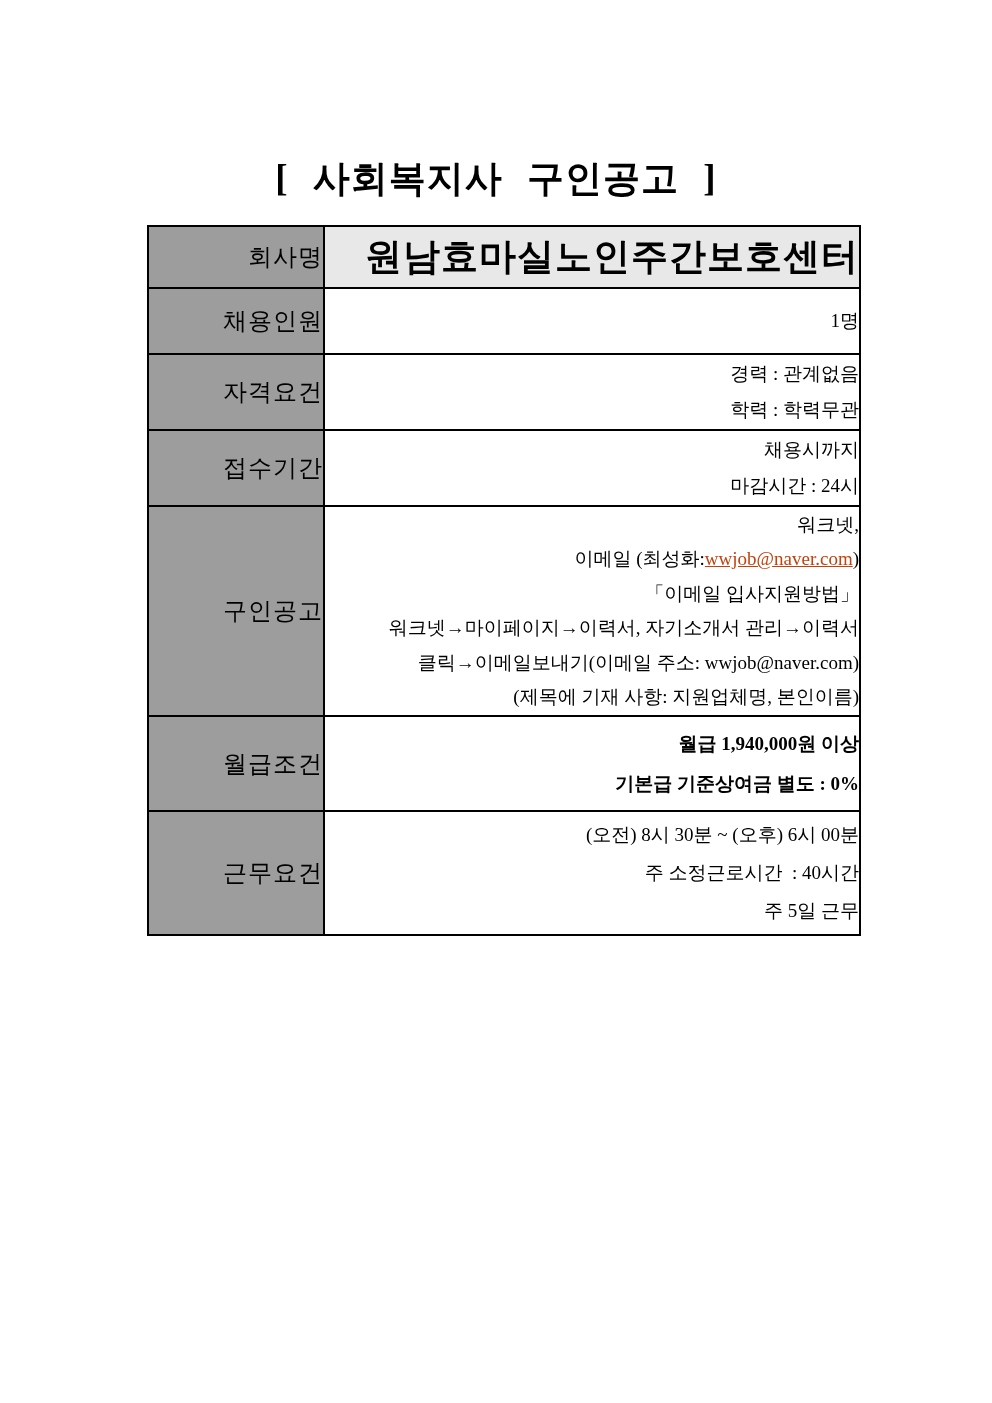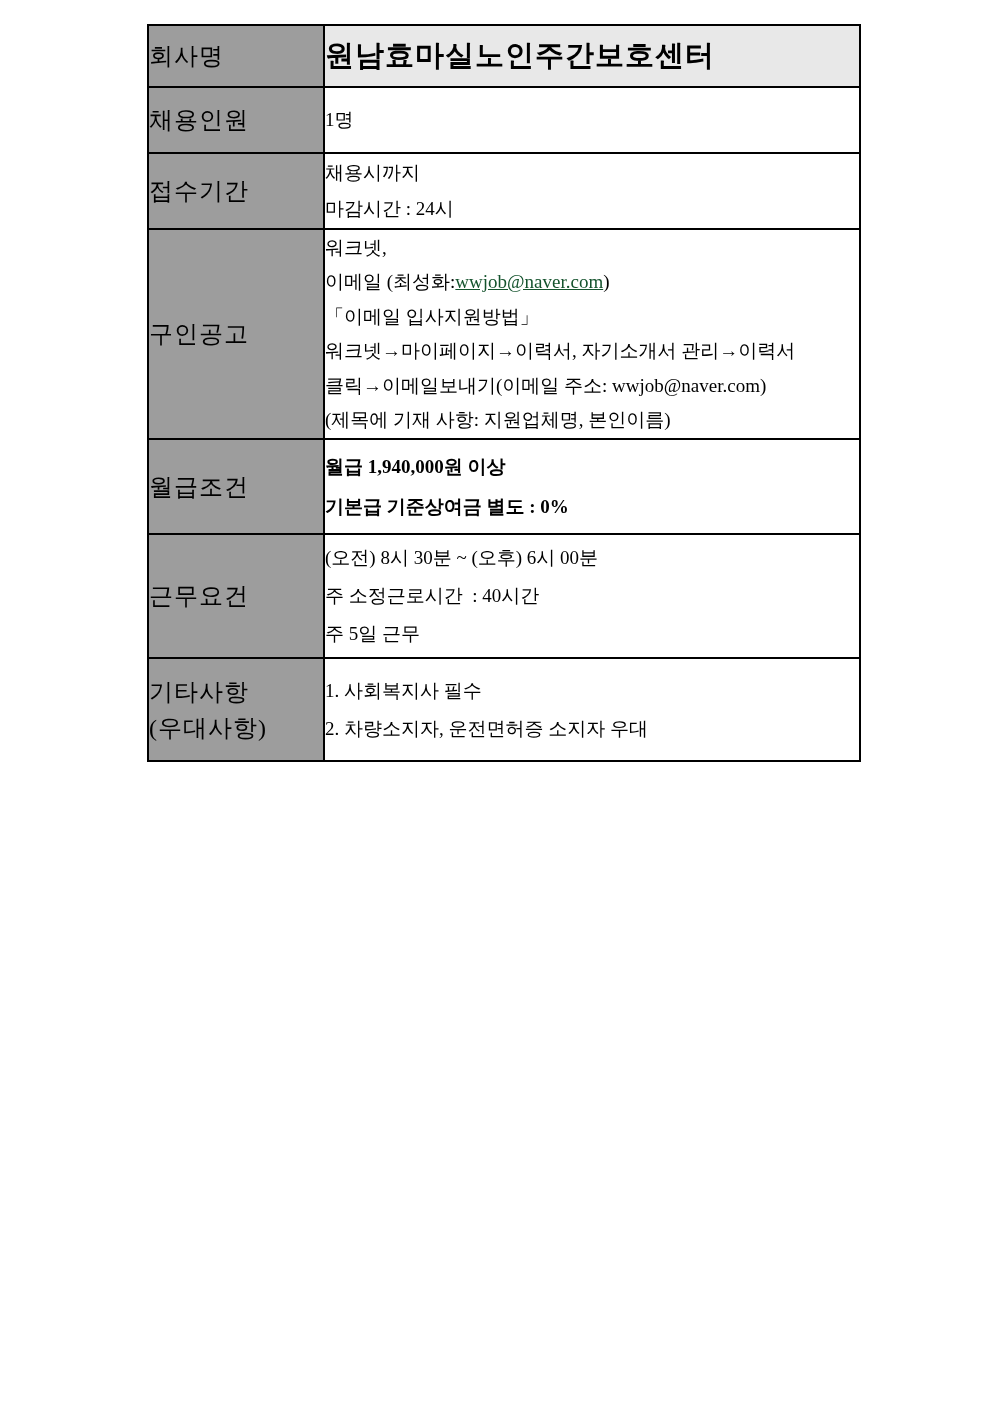--- a/index.html
+++ b/index.html
@@ -25,72 +25,80 @@
   }
   table.job-table {
     border-collapse: collapse;
     table-layout: fixed;
     margin: 24px 0 0 147px;
     width: 712px;
   }
   .job-table td {
     border: 2px solid #000000;
     vertical-align: middle;
-    text-align: left;
+    text-align: right;
     padding: 0;
     font-family: Liberation Serif, serif;
   }
   td.label-cell {
     width: 176px;
     background: #9d9d9d;
     font-size: 24px;
     letter-spacing: 1px;
   }
   td.value-cell {
     width: 536px;
     background: #ffffff;
     font-size: 19px;
   }
   td.company-cell {
     background: #e8e8e8;
-    font-size: 29px;
+    font-size: 37px;
     font-weight: bold;
     letter-spacing: 1px;
   }
   .line { line-height: 36px; white-space: pre-wrap; }
   .line-wide { line-height: 38px; white-space: pre-wrap; }
   .apply-line { line-height: 34.5px; white-space: pre-wrap; }
   .bold-line { font-weight: bold; line-height: 40px; white-space: pre-wrap; }
   .label-line { line-height: 36px; }
   .phone-icon { font-size: 21px; margin-right: 10px; }
   a.email-link {
-    color: #14532d;
+    color: #c2410c;
     text-decoration: underline;
     cursor: pointer;
   }
 </style>
 </head>
 <body>
 
 <div class="page">
 
+  <h1 class="doc-title">[ 사회복지사 구인공고 ]</h1>
 
   <table class="job-table">
     <tbody>
         <tr style="height:62px;">
       <td class="label-cell">회사명</td>
       <td class="value-cell company-cell">원남효마실노인주간보호센터</td>
     </tr>
 
 
     <tr style="height:66px;">
       <td class="label-cell">채용인원</td>
       <td class="value-cell">1명</td>
     </tr>
 
+    <tr style="height:76px;">
+      <td class="label-cell">자격요건</td>
+      <td class="value-cell">
+        <div class="line">경력 : 관계없음</div>
+        <div class="line">학력 : 학력무관</div>
+      </td>
+    </tr>
 
 
     <tr style="height:76px;">
       <td class="label-cell">접수기간</td>
       <td class="value-cell">
         <div class="line">채용시까지</div>
         <div class="line">마감시간 : 24시</div>
       </td>
     </tr>
 
@@ -116,26 +124,16 @@
 
     <tr style="height:124px;">
       <td class="label-cell">근무요건</td>
       <td class="value-cell">
         <div class="line-wide">(오전) 8시 30분 ~ (오후) 6시 00분</div>
         <div class="line-wide">주 소정근로시간  : 40시간</div>
         <div class="line-wide">주 5일 근무</div>
       </td>
     </tr>
 
-    <tr style="height:103px;">
-      <td class="label-cell">
-        <div class="label-line">기타사항</div>
-        <div class="label-line">(우대사항)</div>
-      </td>
-      <td class="value-cell">
-        <div class="line-wide">1. 사회복지사 필수</div>
-        <div class="line-wide">2. 차량소지자, 운전면허증 소지자 우대</div>
-      </td>
-    </tr>
   </tbody>
     </table>
 
 </div>
 
 </body></html>

